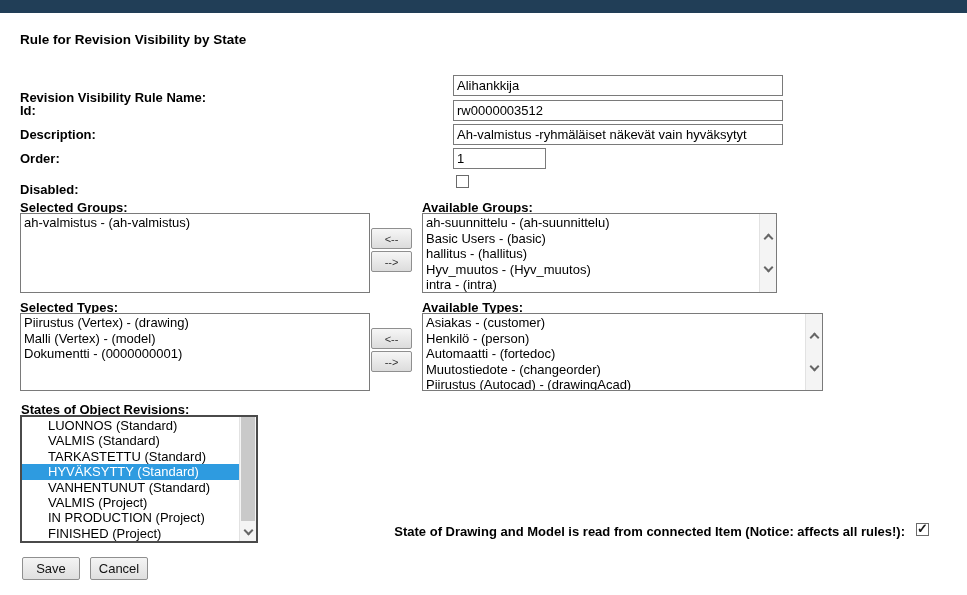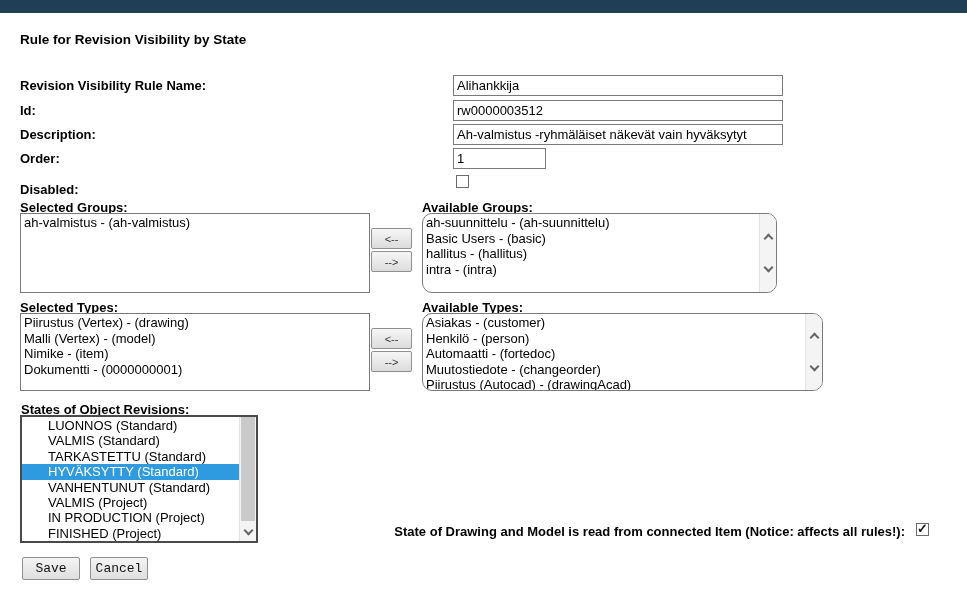--- a/index.html
+++ b/index.html
@@ -17,47 +17,47 @@
   .checkbox{position:absolute;width:13px;height:13px;border:1px solid #6a6a6a;background:#fff;
             display:flex;align-items:center;justify-content:center;cursor:default;}
   .checkmark{font-size:13px;font-weight:bold;color:#1a1a1a;line-height:1;margin-top:-2px;}
   .seclabel{position:absolute;font-size:13px;font-weight:bold;white-space:nowrap;}
   .listbox{position:absolute;border:1px solid #7a7a7a;background:#fff;overflow:hidden;
            font-size:13px;padding-top:1px;}
   .listbox .opt{line-height:15.5px;padding:0 1px 0 3px;white-space:nowrap;}
   .listbox .opt.sel{background:var(--selection);color:#fff;}
   .states-box{border:2px solid #4a4a4a;padding-right:17px;}
   .states-box .opt{line-height:15.4px;padding-left:26px;}
-  .has-scroll{padding-right:18px;border-radius:10px;}
+  .has-scroll{padding-right:18px;}
   .scrollbar{position:absolute;top:0;right:0;bottom:0;width:17px;background:#f4f4f4;
              border-left:1px solid #e2e2e2;}
   .scroll-thumb{position:absolute;left:1px;right:1px;background:#c9c9c9;}
   .chev{position:absolute;left:5px;width:7px;height:7px;border-style:solid;border-color:#666;
         border-width:0 0 2px 2px;}
   .chev.up{transform:rotate(135deg);}
   .chev.down{transform:rotate(-45deg);}
   .movebtn{position:absolute;left:371px;width:41px;height:21px;border:1px solid #8f8f8f;
            border-radius:2px;background:linear-gradient(#f6f6f6,#dcdcdc);
            font-family:"Liberation Sans", sans-serif;font-size:11px;color:#333;
            display:flex;align-items:center;justify-content:center;cursor:default;}
   .actionbtn{position:absolute;top:557px;height:23px;border:1px solid #8f8f8f;border-radius:2px;
-             background:linear-gradient(#f4f4f4,#dfdfdf);font-family:Liberation Mono, monospace;
+             background:linear-gradient(#f4f4f4,#dfdfdf);font-family:Liberation Sans, sans-serif;
              font-size:13px;color:#111;display:flex;align-items:center;justify-content:center;cursor:default;}
   .notice-label{position:absolute;right:62px;top:524px;font-size:13px;font-weight:bold;white-space:nowrap;}
 </style>
 </head>
 <body>
 
 <div class="screen">
 
   <div class="topbar"></div>
 
   <div class="title">Rule for Revision Visibility by State</div>
 
-  <div class="flabel" style="top:78px">Revision Visibility Rule Name:</div>
+  <div class="flabel" style="top:90px">Revision Visibility Rule Name:</div>
   <div class="flabel" style="top:103px">Id:</div>
   <div class="flabel" style="top:127px">Description:</div>
   <div class="flabel" style="top:151px">Order:</div>
   <div class="flabel" style="top:182px">Disabled:</div>
 
   <input class="tinput" style="top: 75px; width: 330px;" value="Alihankkija">
   <input class="tinput" style="top: 100px; width: 330px;" value="rw0000003512">
   <input class="tinput" style="top: 124px; width: 330px;" value="Ah-valmistus -ryhmäläiset näkevät vain hyväksytyt">
   <input class="tinput" style="top: 148px; width: 93px;" value="1">
 
@@ -76,30 +76,30 @@
   <button class="movebtn" style="top:251px">--&gt;</button>
 
   <div class="listbox has-scroll" style="left:422px;top:213px;width:355px;height:80px">
     <div class="scrollbar">
       <span class="chev up" style="top:21px"></span>
       <span class="chev down" style="top:50px"></span>
     </div>
   <div class="opt">ah-suunnittelu - (ah-suunnittelu)</div>
       <div class="opt">Basic Users - (basic)</div>
       <div class="opt">hallitus - (hallitus)</div>
+      <div class="opt">Hyv_muutos - (Hyv_muutos)</div>
       <div class="opt">intra - (intra)</div>
     </div>
 
   <div class="seclabel" style="left:20px;top:300px">Selected Types:</div>
   <div class="seclabel" style="left:422px;top:300px">Available Types:</div>
 
   <div class="listbox" style="left:20px;top:313px;width:350px;height:78px">
       <div class="opt">Piirustus (Vertex) - (drawing)</div>
       <div class="opt">Malli (Vertex) - (model)</div>
-      <div class="opt">Nimike - (item)</div>
       <div class="opt">Dokumentti - (0000000001)</div>
     </div>
 
   <button class="movebtn" style="top:328px">&lt;--</button>
   <button class="movebtn" style="top:351px">--&gt;</button>
 
   <div class="listbox has-scroll" style="left:422px;top:313px;width:401px;height:78px">
     <div class="scrollbar">
       <span class="chev up" style="top:20px"></span>
       <span class="chev down" style="top:49px"></span>

